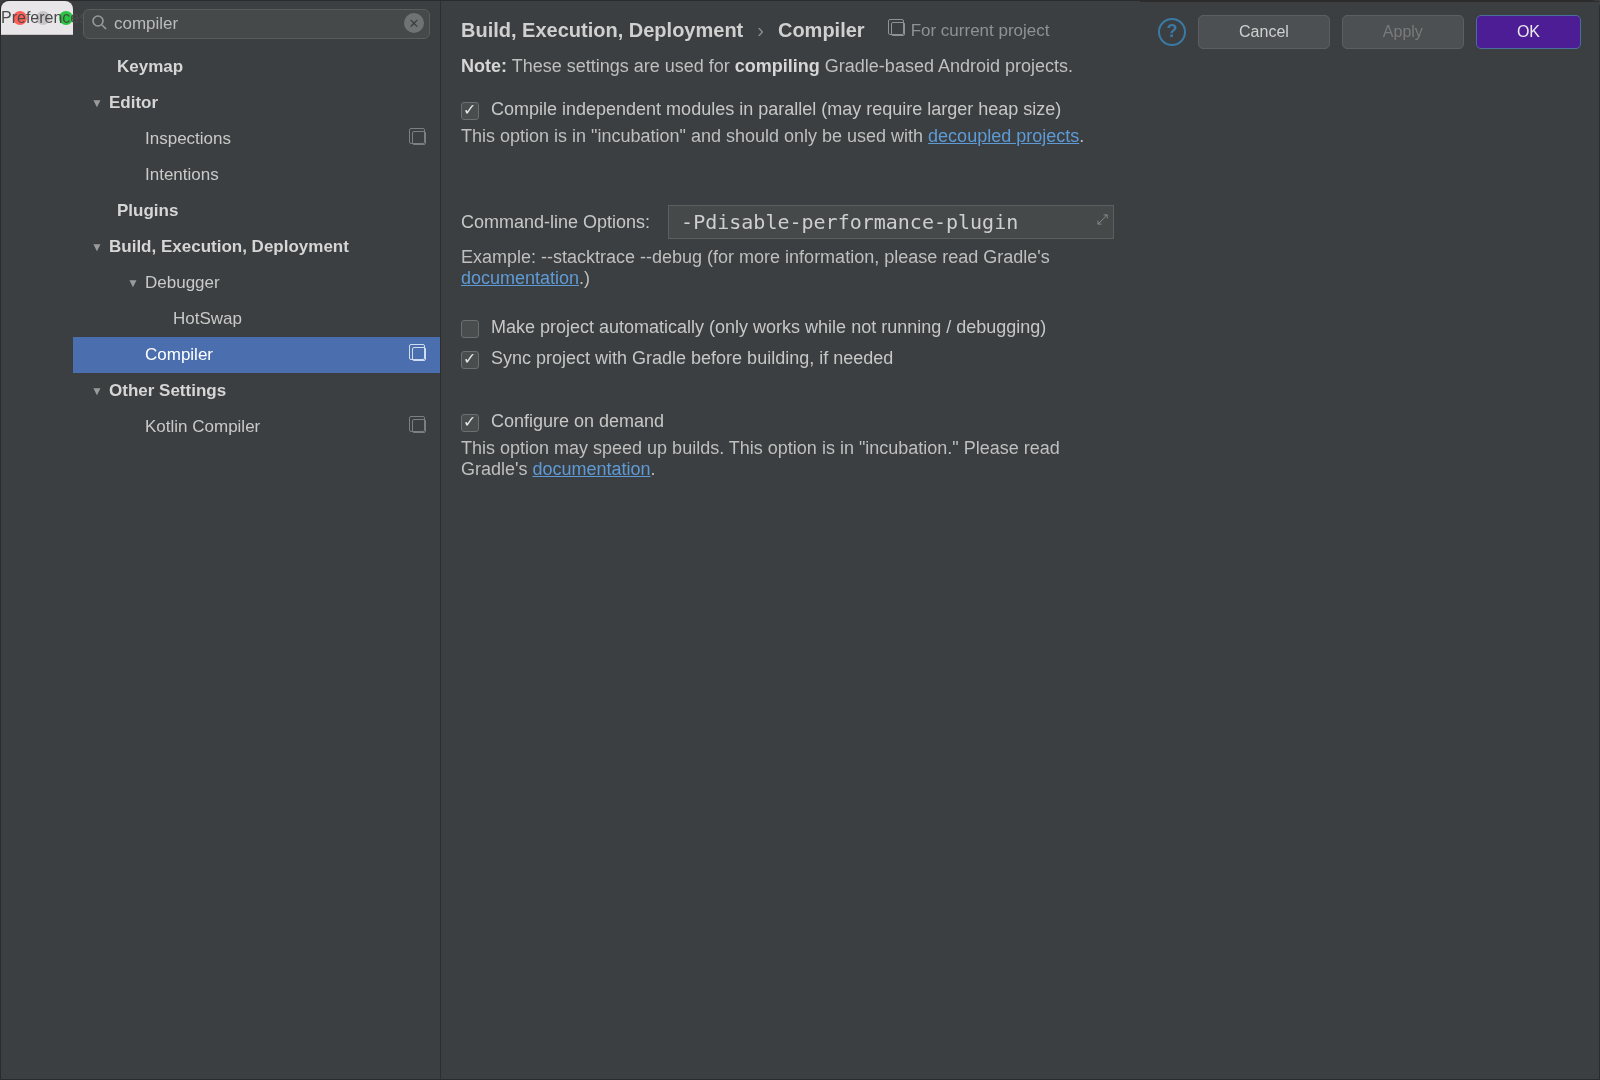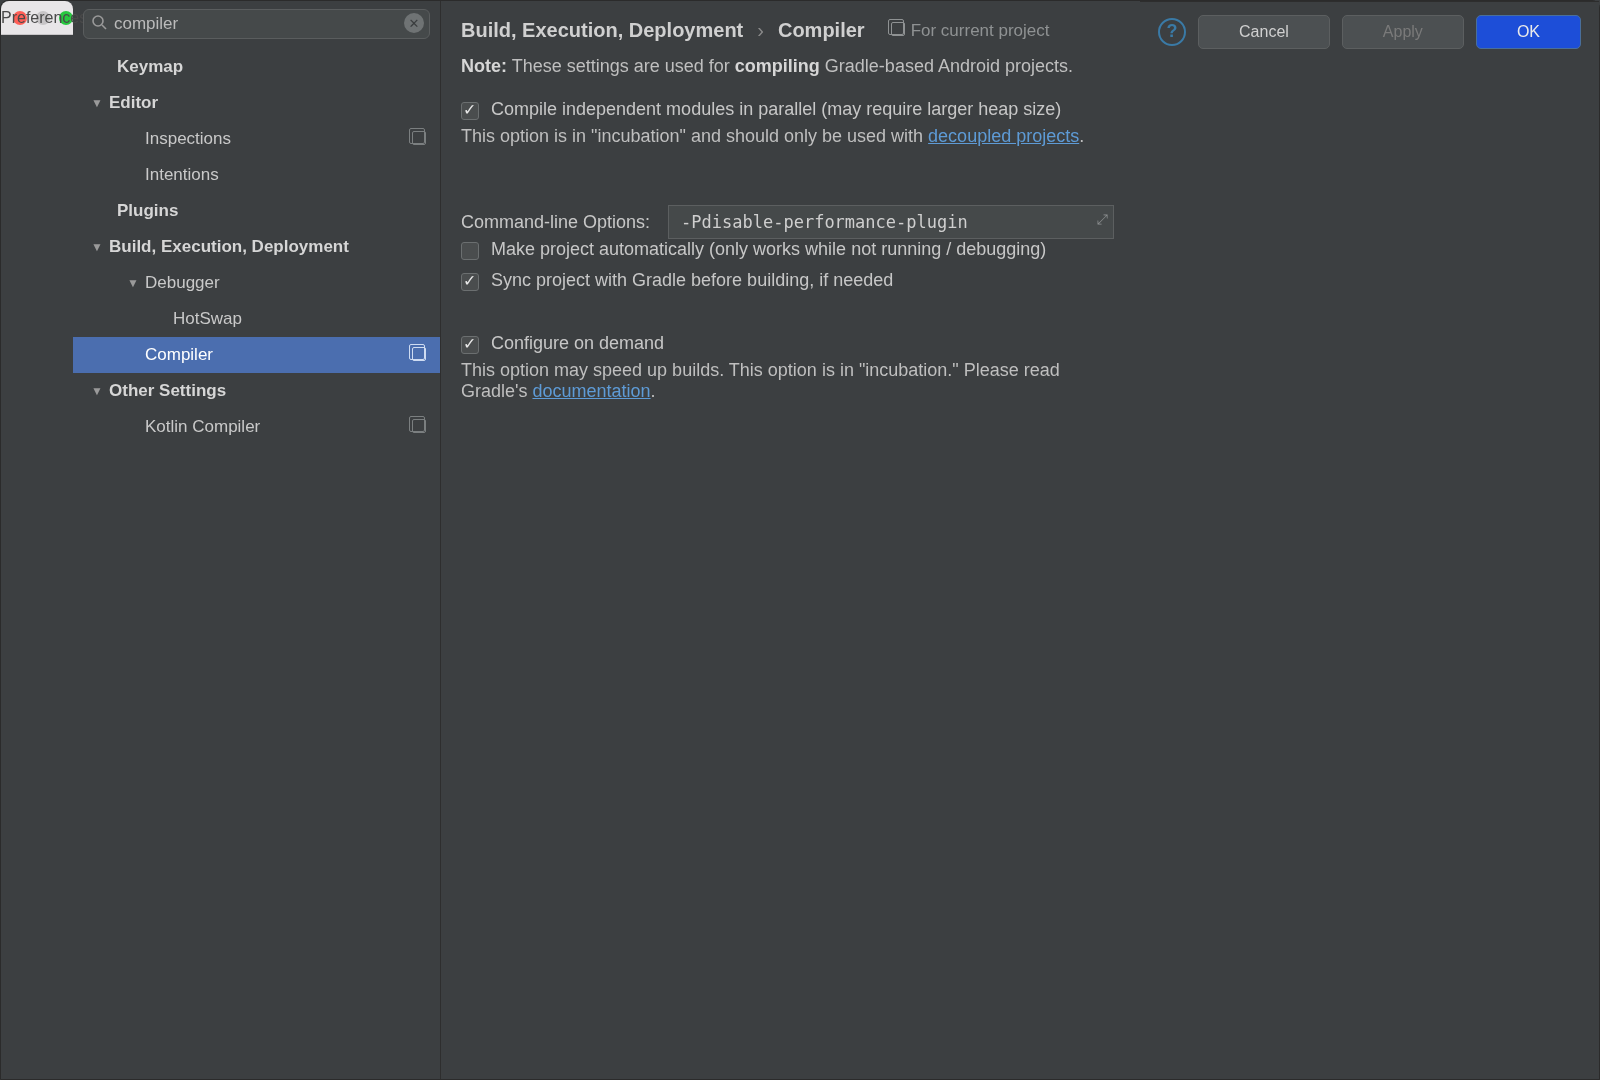--- a/index.html
+++ b/index.html
@@ -36,30 +36,30 @@
   .note b { color:#d6d6d6; }
   .row { display:flex; align-items:flex-start; gap:12px; }
   .chk { width:18px; height:18px; border:1px solid #6b6f70; border-radius:3px; background:#4a4d4e; position:relative; flex:0 0 18px; margin-top:3px; cursor:pointer;}
   .chk.checked::after { content:"✓"; position:absolute; top:-3px; left:1px; font-size:16px; color:#e8e8e8; }
   .optlabel { font-size:18px; color:#c7c7c7;}
   .hint { font-size:18px; color:#bfbfbf; margin-top:6px; margin-bottom:26px;}
   a.link { color:#5e9bd6; text-decoration:underline; }
   .fieldrow { display:flex; align-items:center; gap:18px; margin-top:6px;justify-content:center;}
   .fieldlabel { font-size:18px; color:#c7c7c7; white-space:nowrap;}
   .textfield { flex:1; position:relative;}
-  .textfield input { width:100%; height:34px; background:#45494a; border:1px solid #5c5f60; color:#cfcfcf; padding:0 28px 0 12px; font-family: Menlo, Consolas, monospace; font-size:17px; outline:none;}
+  .textfield input { width:100%; height:34px; background:#45494a; border:1px solid #5c5f60; color:#cfcfcf; padding:0 28px 0 12px; font-family: Menlo, Consolas, monospace; font-size:20px; outline:none;}
   .expand { position:absolute; right:6px; top:6px; color:#8d9091; font-size:14px; cursor:pointer;}
   .example { font-size:18px; color:#bfbfbf; margin-top:8px; margin-bottom:28px;}
   .group { margin-bottom:26px;}
   .footer { height:60px; border-top:1px solid #2d2d2d; display:flex; align-items:center; padding:0 18px; background:#3c3f41;}
   .help { width:28px; height:28px; border-radius:50%; border:2px solid #3a7aa6; color:#3a7aa6; display:flex; align-items:center; justify-content:center; font-weight:700; font-size:18px; cursor:pointer;}
   .footer .spacer { flex:1;}
   .btn { height:34px; padding:0 40px; border-radius:5px; background:#4c5052; border:1px solid #5c5f60; color:#d0d0d0; font-size:16px; margin-left:12px; cursor:pointer; display:flex; align-items:center;}
   .btn.disabled { color:#7a7a7a; cursor:default;}
-  .btn.primary { background:#1d4ed8; border-color:#4a6f9a; color:#eaeaea;}
+  .btn.primary { background:#4c1d95; border-color:#4a6f9a; color:#eaeaea;}
   .copy-icon { display:inline-block; width:14px; height:14px; border:1.4px solid currentColor; border-radius:2px; position:relative;}
   .copy-icon::before { content:""; position:absolute; top:-4px; left:-4px; width:14px; height:14px; border:1.4px solid currentColor; border-radius:2px; background:transparent;}
 </style>
 </head>
 <body>
 
 <div class="window">
 
   <div class="titlebar">
     <div class="traffic">
@@ -158,20 +158,24 @@
         </div>
       </div>
 
       <div class="fieldrow">
         <div class="fieldlabel">Command-line Options:</div>
         <div class="textfield">
           <input type="text" value="-Pdisable-performance-plugin" style="">
           <span class="expand">⤢</span>
         </div>
       </div>
+      <div class="example">
+        <span>Example: --stacktrace --debug (for more information, please read Gradle's</span>
+        <a href="#" class="link">documentation</a><span>.)</span>
+      </div>
 
       <div class="group" style="margin-bottom:42px">
         <div class="row" style="margin-bottom:10px">
           <div class="chk"></div>
           <div class="optlabel">Make project automatically (only works while not running / debugging)</div>
         </div>
         <div class="row">
           <div class="chk checked"></div>
           <div class="optlabel">Sync project with Gradle before building, if needed</div>
         </div>

